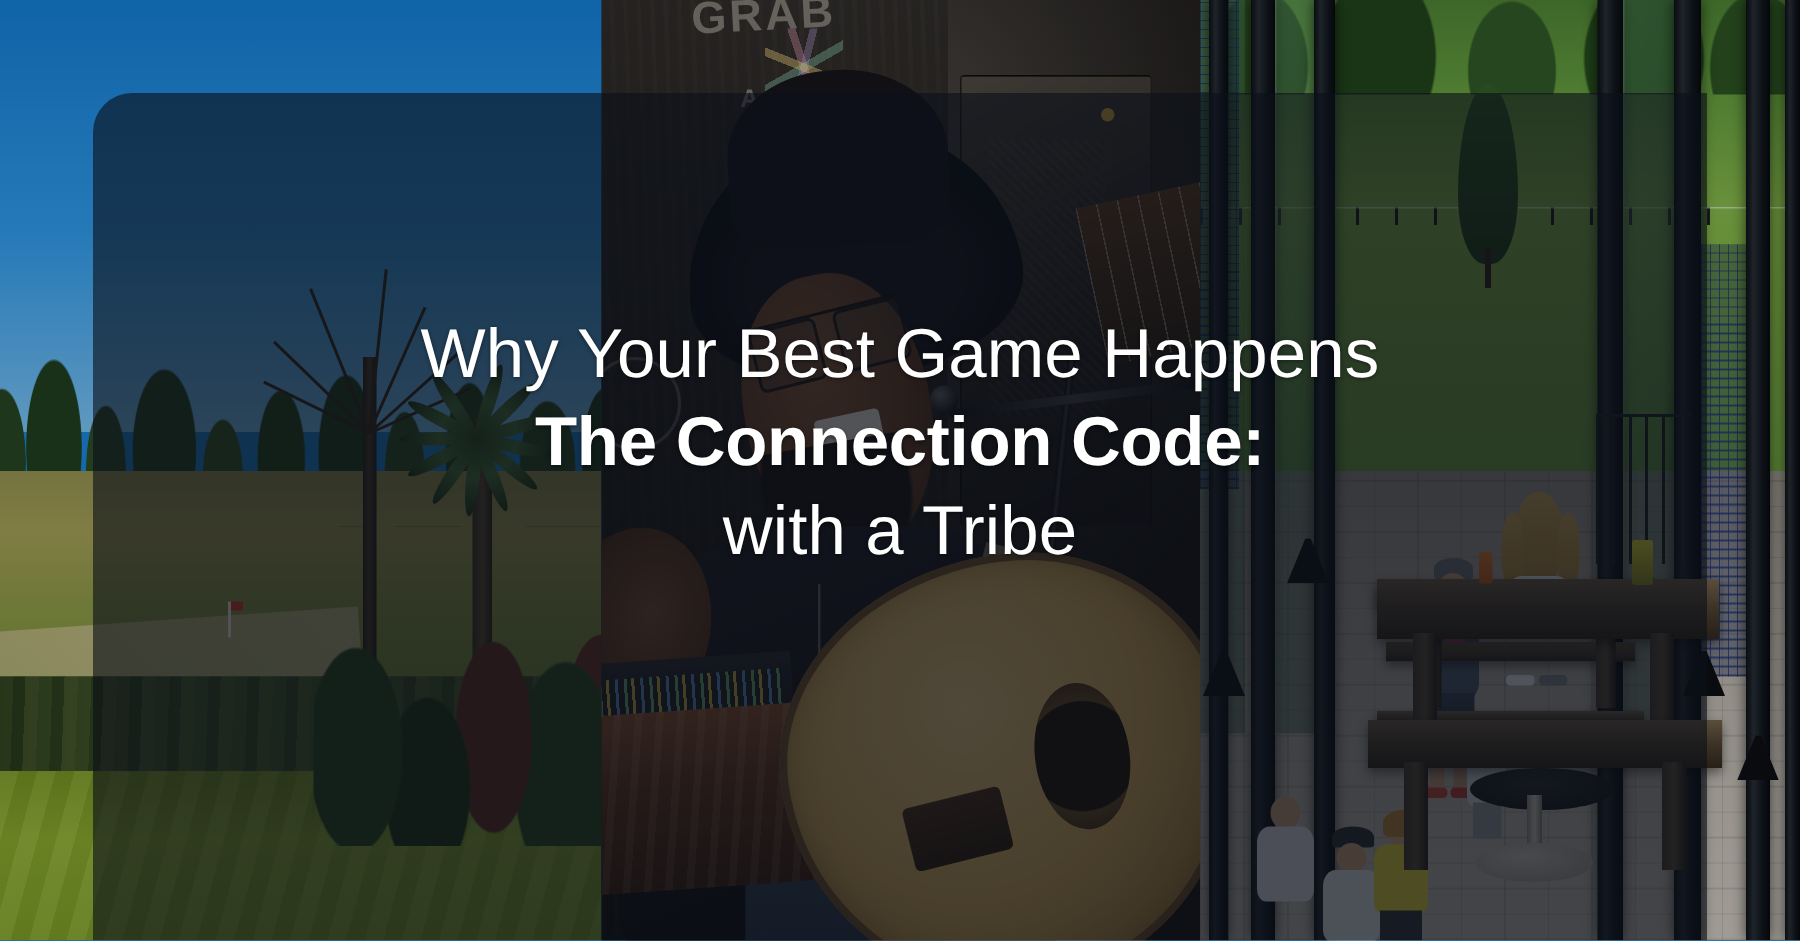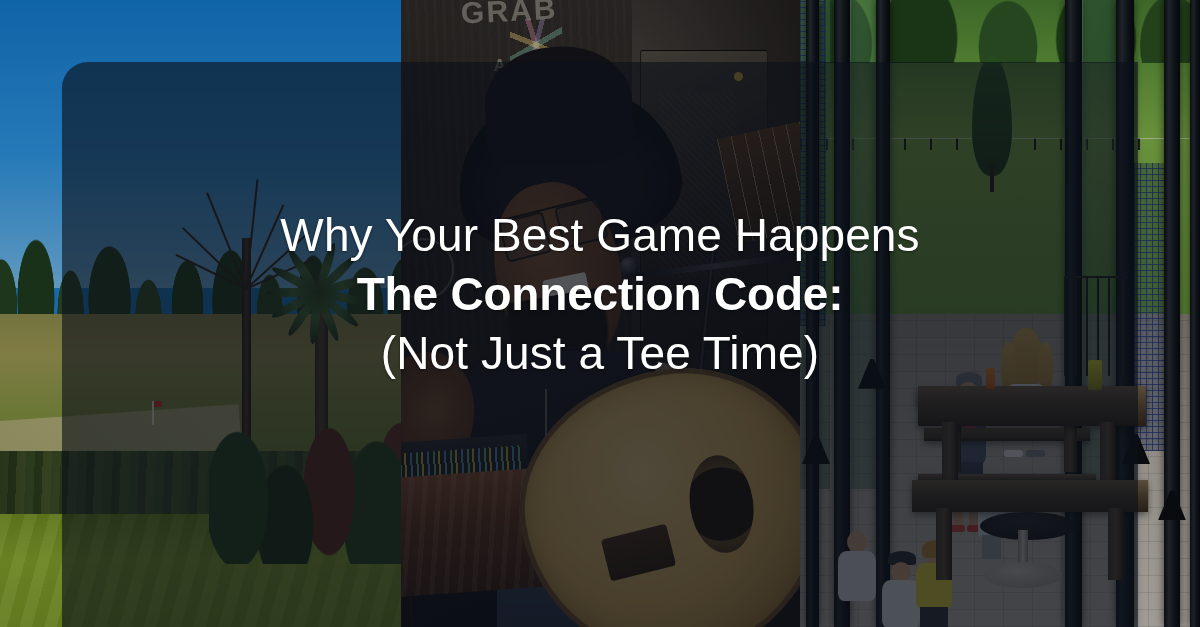--- a/index.html
+++ b/index.html
@@ -632,16 +632,16 @@
     </div>
 
   </div>
 
   <div class="overlay-dim"></div>
   <div class="overlay"></div>
 
   <div class="headline">
     <span class="hl-line hl-2">Why Your Best Game Happens</span>
     <span class="hl-line hl-1">The Connection Code:</span>
-    <span class="hl-line hl-4">(Not Just a Tee Time)</span>
+    <span class="hl-line hl-3">with a Tribe</span>
   </div>
 
 </div>
 
 </body></html>

